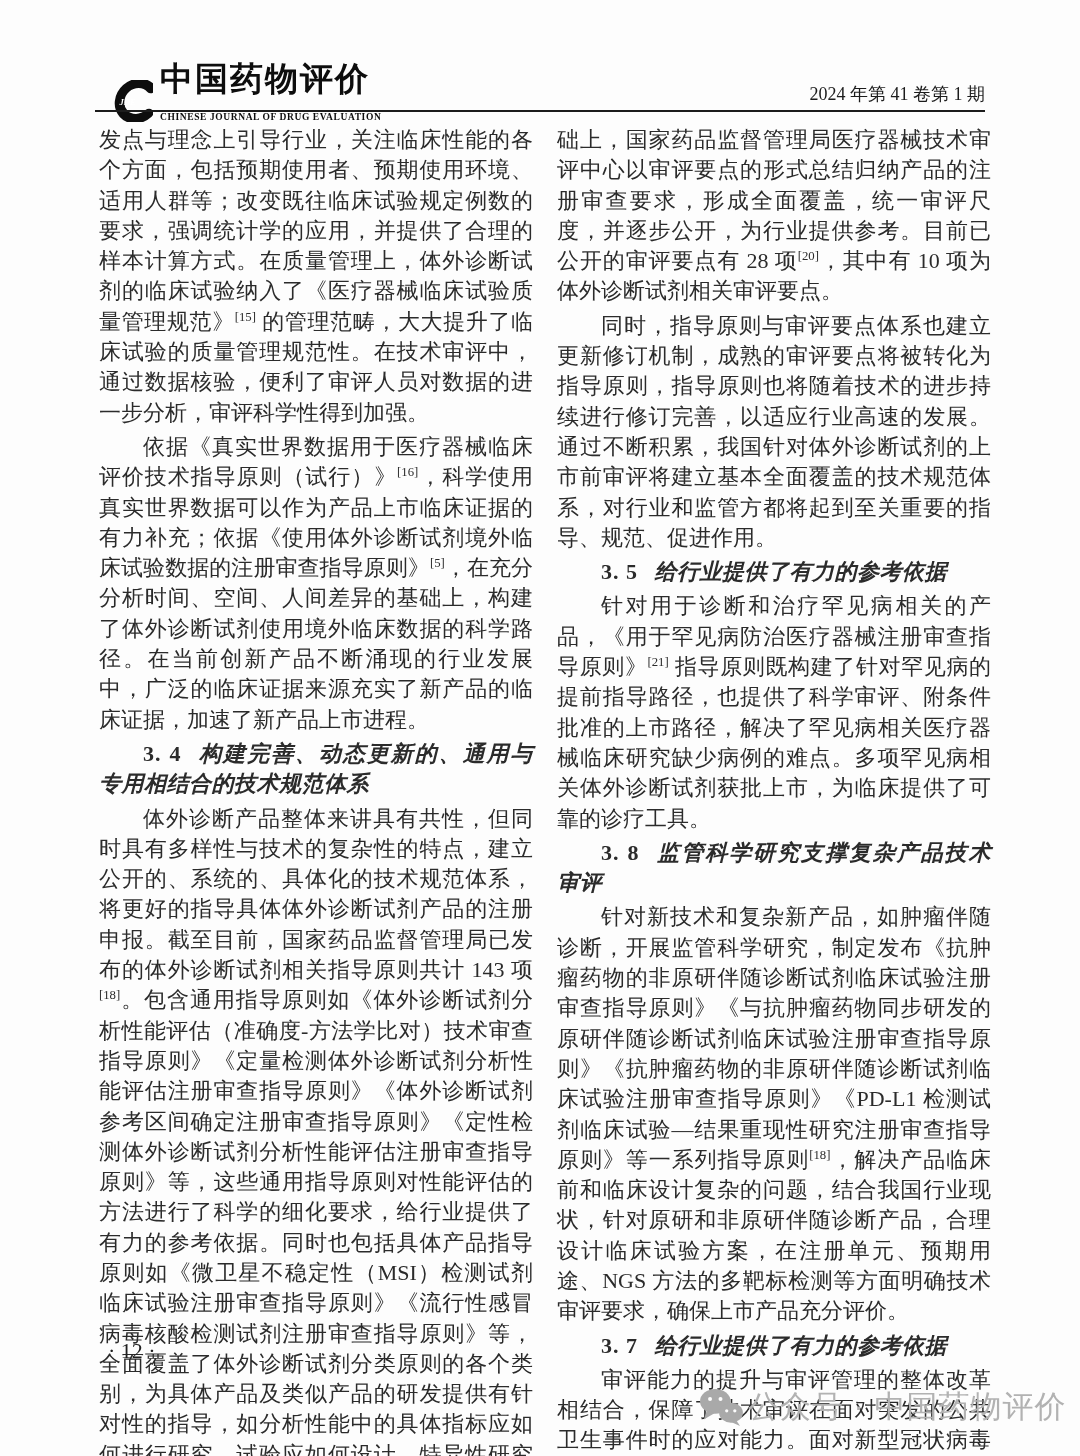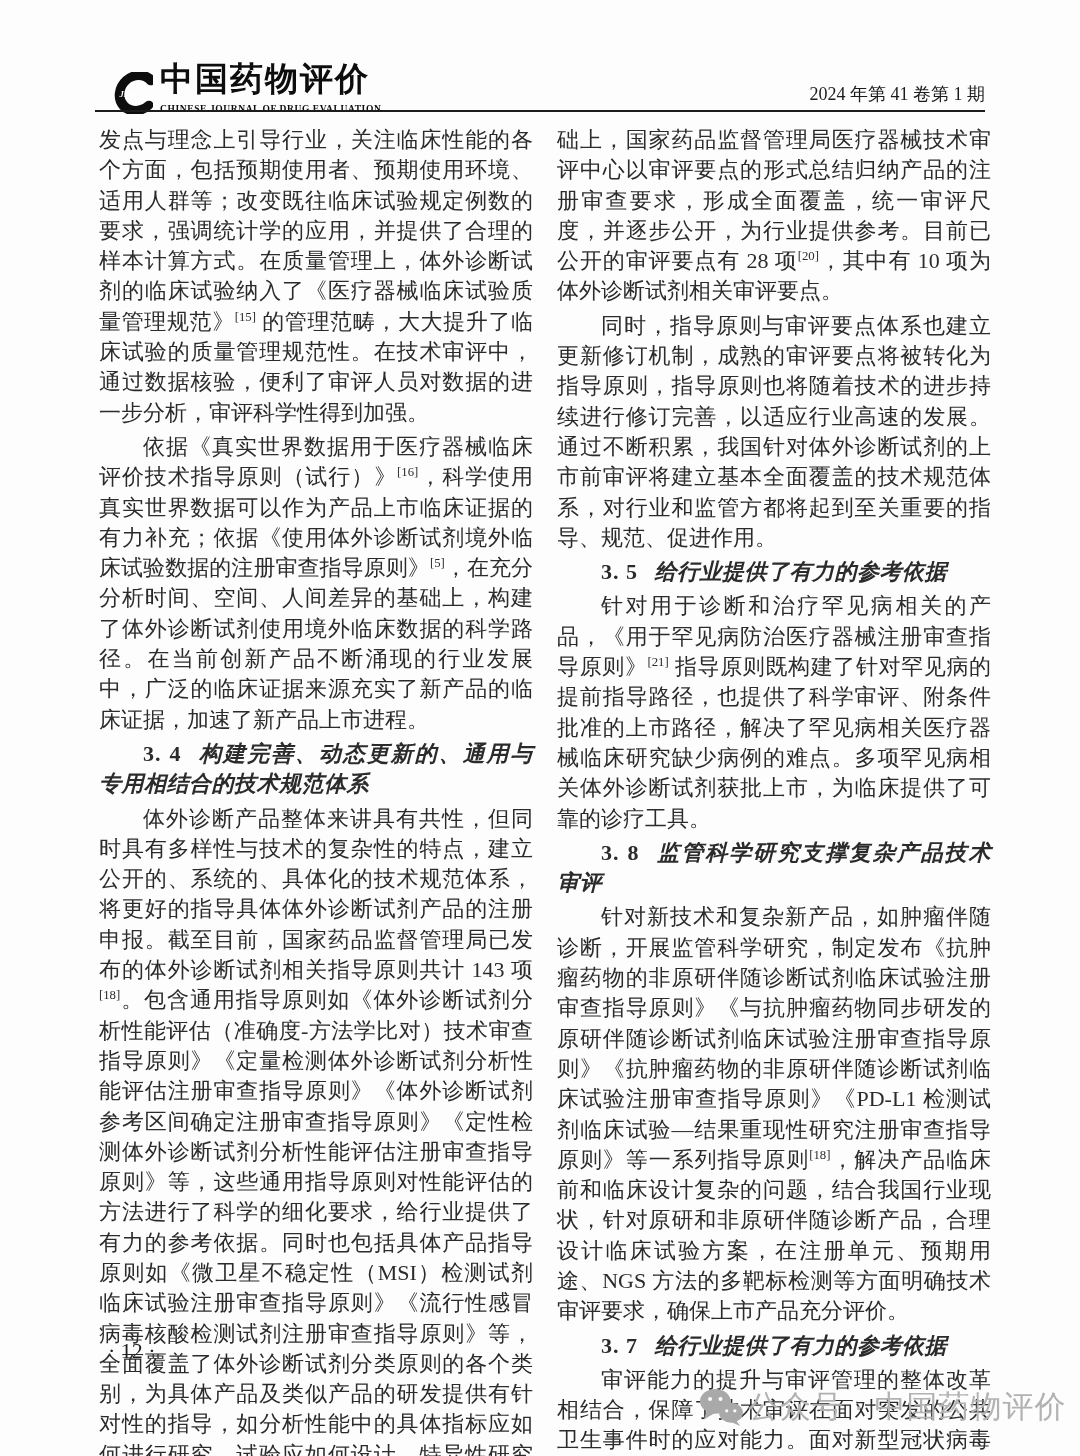--- a/index.html
+++ b/index.html
@@ -9,21 +9,21 @@
     font-family:"Liberation Serif","DejaVu Serif",serif;
   }
   
   .header{position:absolute;left:95px;right:95px;top:62px;height:52px}
   .logo{position:absolute;left:16px;top:0;display:flex;align-items:flex-end;gap:7px}
   .logo-icon{width:42px;height:42px;flex:0 0 auto}
   .logo-text{display:flex;flex-direction:column}
   .logo-cn{font-family:"Liberation Sans","DejaVu Sans",sans-serif;font-weight:bold;
     font-size:33px;line-height:34px;letter-spacing:2px;color:#0d0d0d}
   .logo-en{font-family:"Liberation Serif",serif;font-weight:bold;font-size:9.5px;
-    letter-spacing:0.6px;color:#0d0d0d;margin-top:8px}
+    letter-spacing:0.6px;color:#0d0d0d;margin-top:16px}
   .issue{position:absolute;right:0;bottom:8px;font-size:18px;color:#1c1c1c;white-space:nowrap}
   .rule{position:absolute;left:95px;right:95px;top:110px;height:2px;background:#1c1c1c}
   
   .col{position:absolute;top:121px;width:442px;font-size:22px;line-height:30.3px;
     text-align:justify;color:#2b2b2b}
   .col-left{left:95px}
   .col-right{left:553px}
   .col p{margin:4px;text-indent:2em}
   .col p.noindent{text-indent:0}
   .col sup{font-size:0.58em;line-height:0;vertical-align:super;letter-spacing:0}

